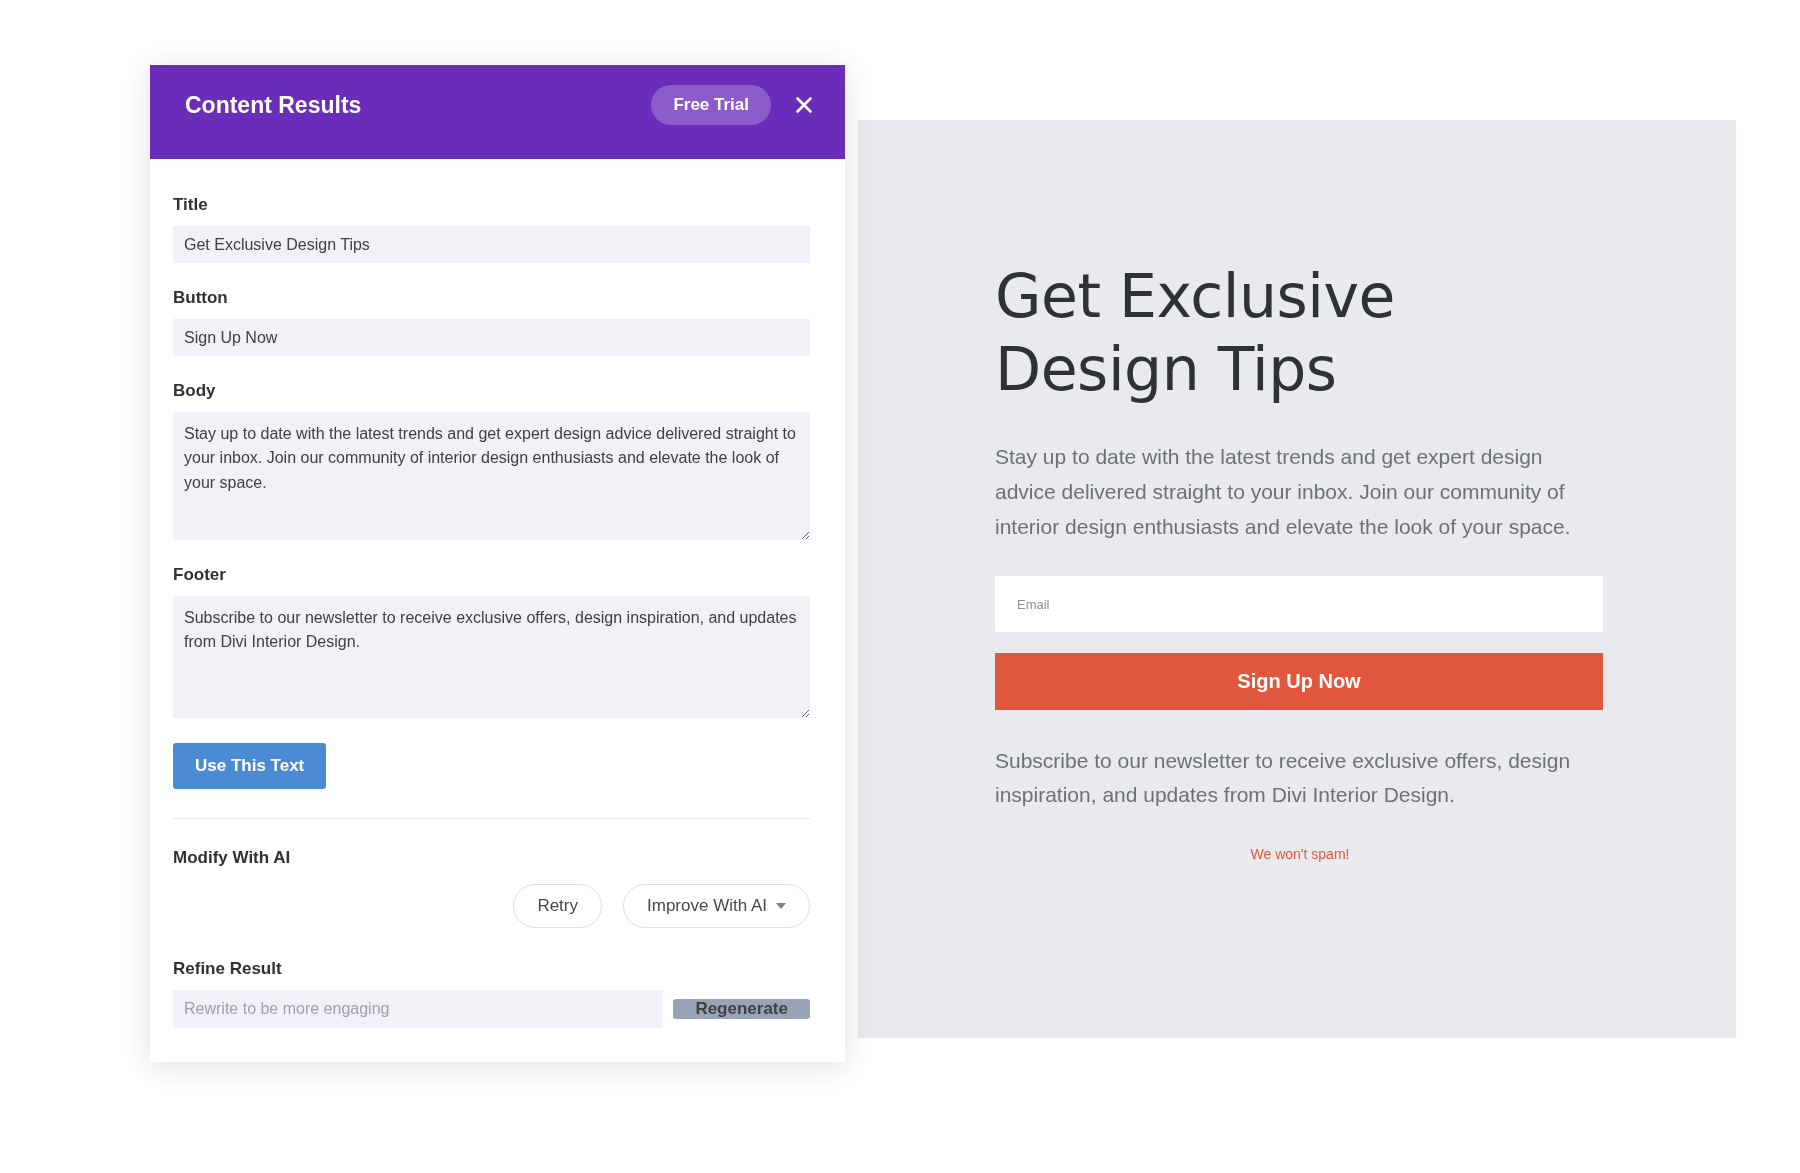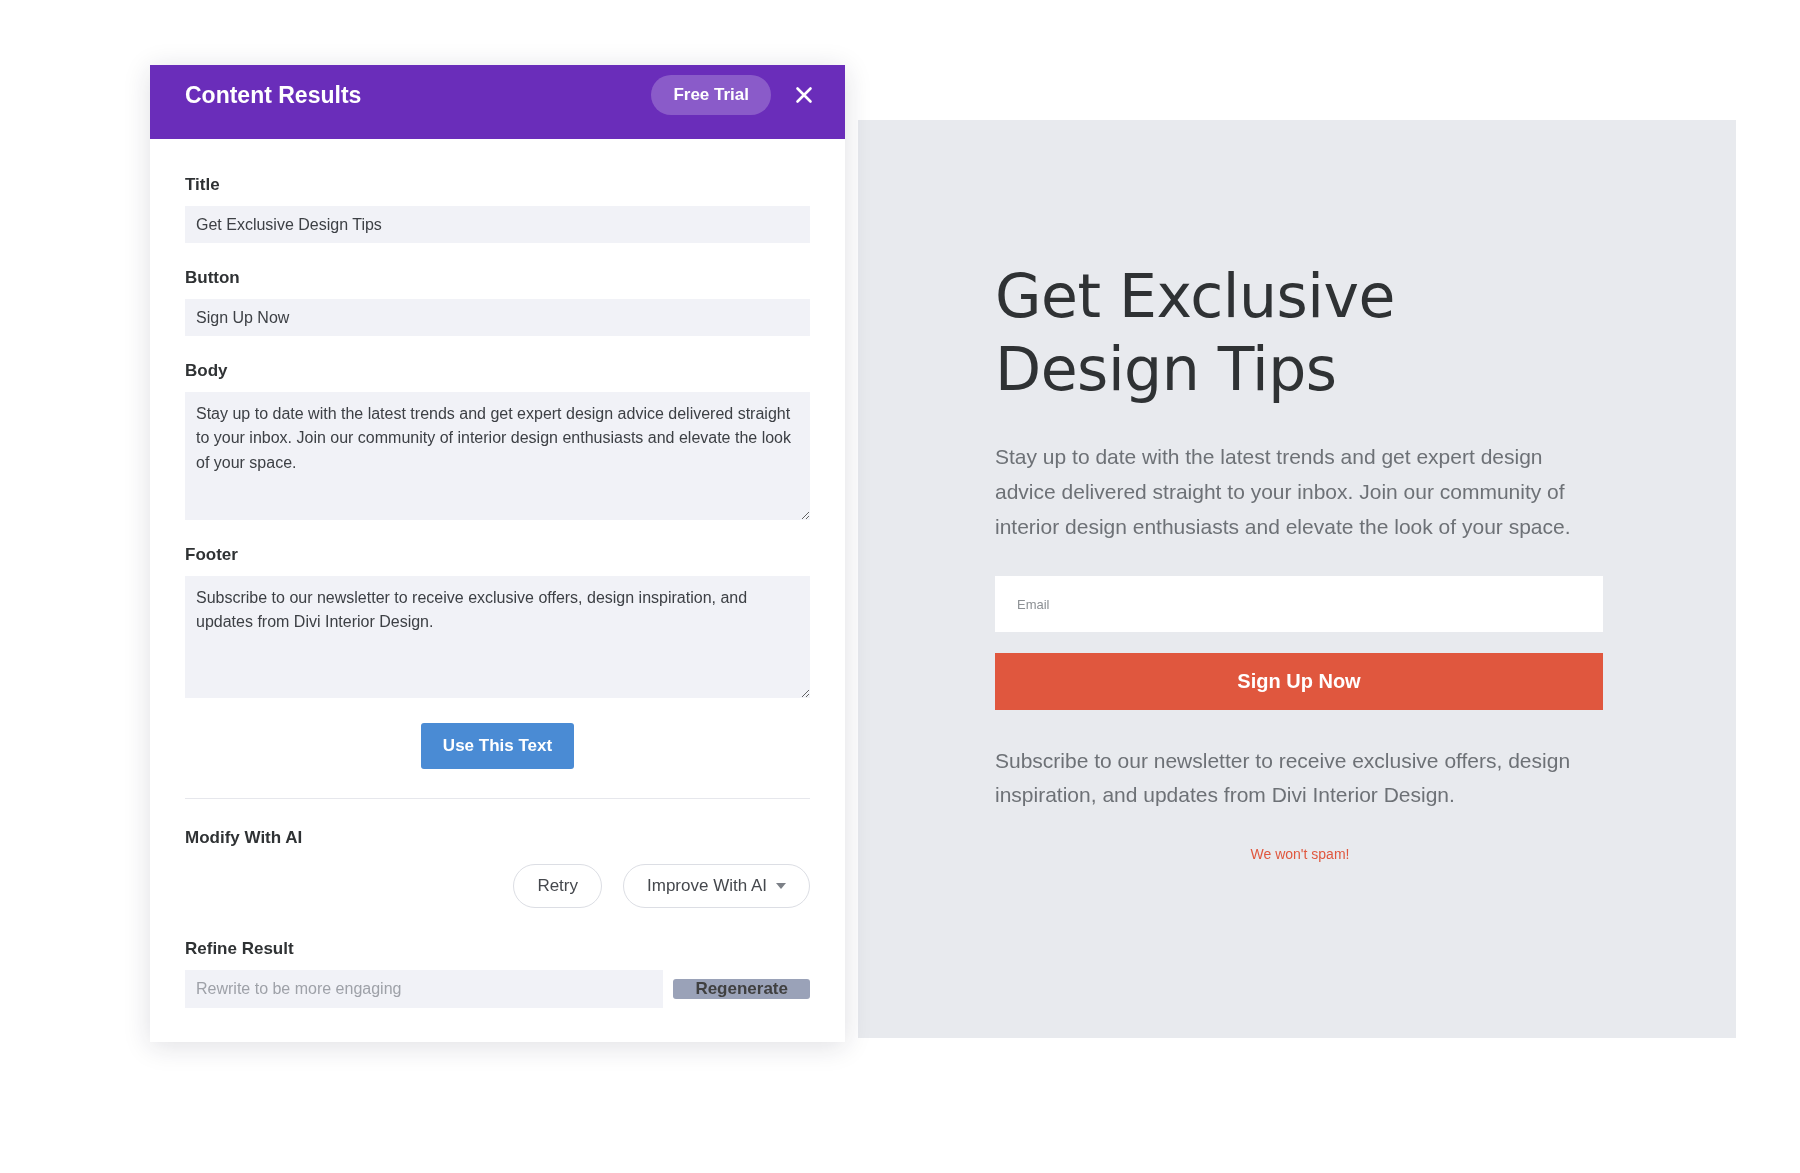--- a/index.html
+++ b/index.html
@@ -92,21 +92,21 @@
   
   #modal {
     position: absolute;
     left: 150px;
     top: 65px;
     width: 695px;
     background: #ffffff;
     box-shadow: 0 4px 26px rgba(30, 30, 60, 0.14);
   }
   #modal-header {
-    height: 74px;
+    height: 94px;
     background: #6a2dba;
     display: flex;
     align-items: center;
     padding: 0 24px 14px 35px;
     box-sizing: border-box;
   }
   #modal-title {
     color: #ffffff;
     font-size: 23px;
     font-weight: bold;
@@ -127,21 +127,21 @@
     width: 34px;
     height: 34px;
     display: flex;
     align-items: center;
     justify-content: center;
     cursor: pointer;
   }
   #close-button svg { display: block; }
 
   #modal-body {
-    padding: 36px 35px 34px 35px;
+    padding: 36px 35px 34px 23px;
   }
   .field-label {
     font-size: 17px;
     font-weight: bold;
     color: #2f3234;
     margin-bottom: 11px;
   }
   .text-input {
     box-sizing: border-box;
     display: block;
@@ -169,21 +169,21 @@
     line-height: 1.52;
     color: #3d4045;
     padding: 10px 11px;
     margin-bottom: 25px;
   }
   #body-textarea { height: 128px; }
   #footer-textarea { height: 122px; }
 
   #use-text-row {
     display: flex;
-    justify-content: center;
+    justify-content: flex-start;
     margin-top: 10px;
     margin-bottom: 29px;
   }
   #use-this-text-button {
     background: #4a8bd4;
     color: #ffffff;
     border: none;
     border-radius: 3px;
     font-family: "Liberation Sans", sans-serif;
     font-size: 17px;

